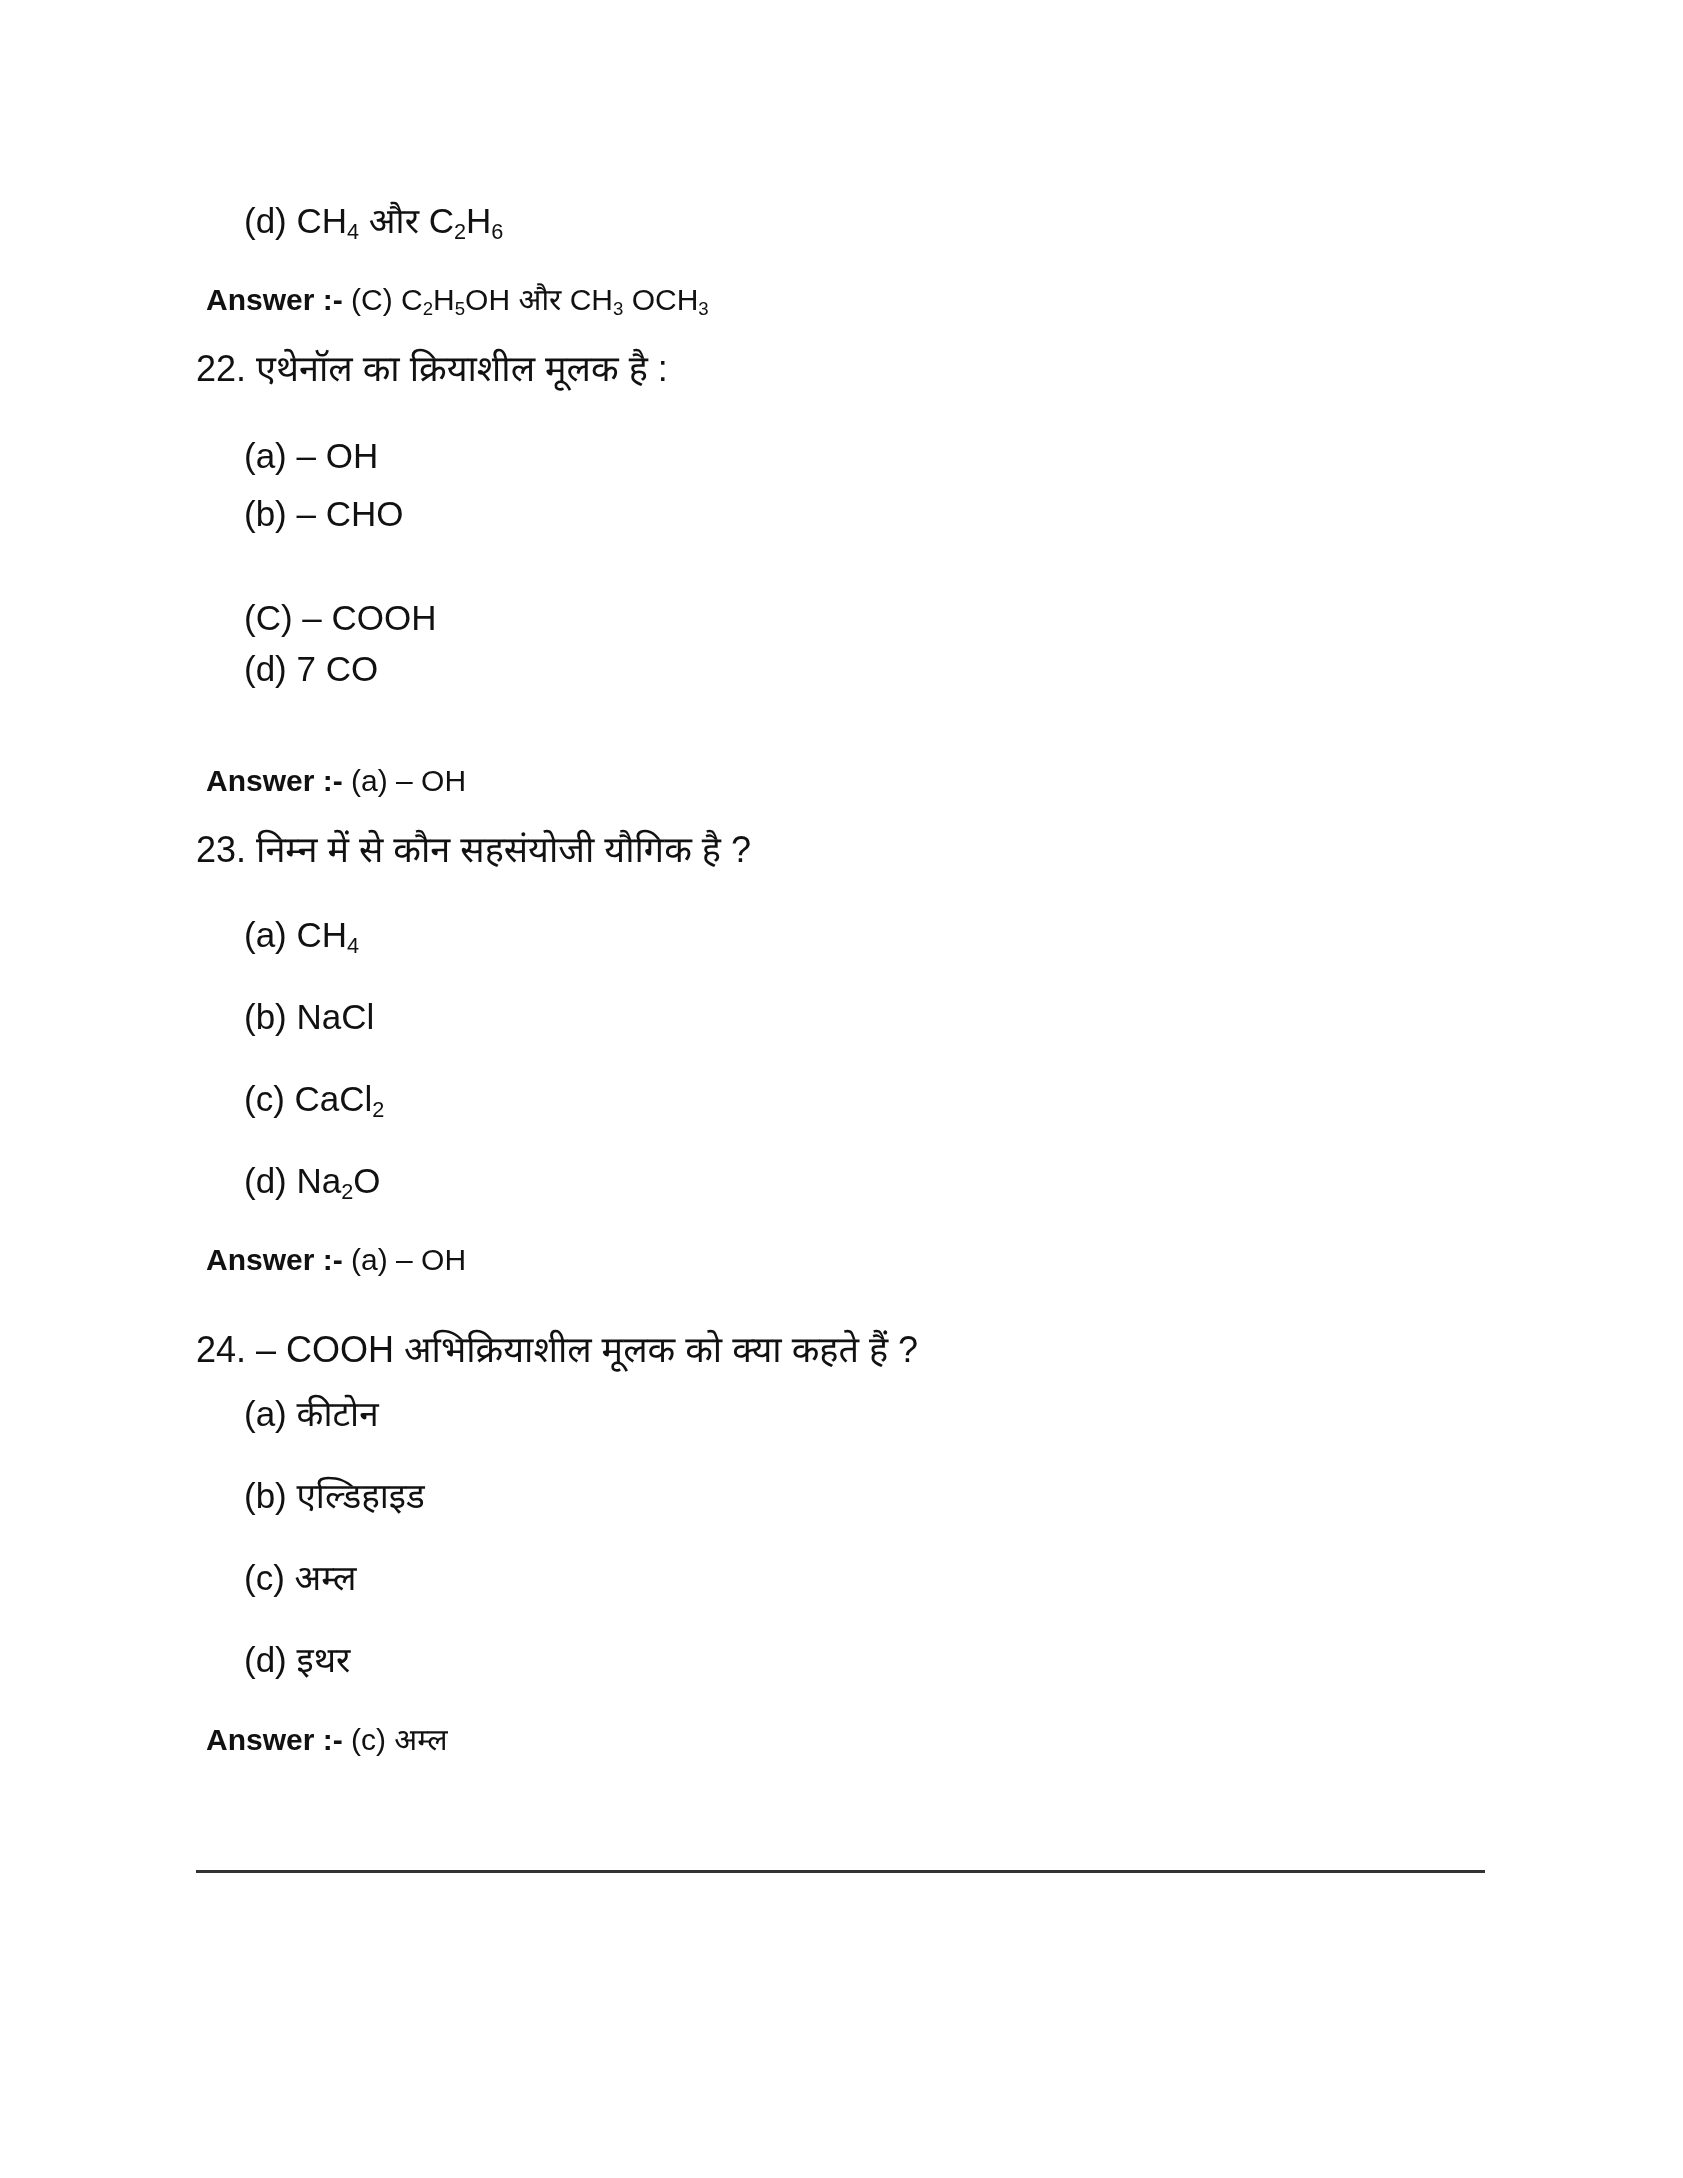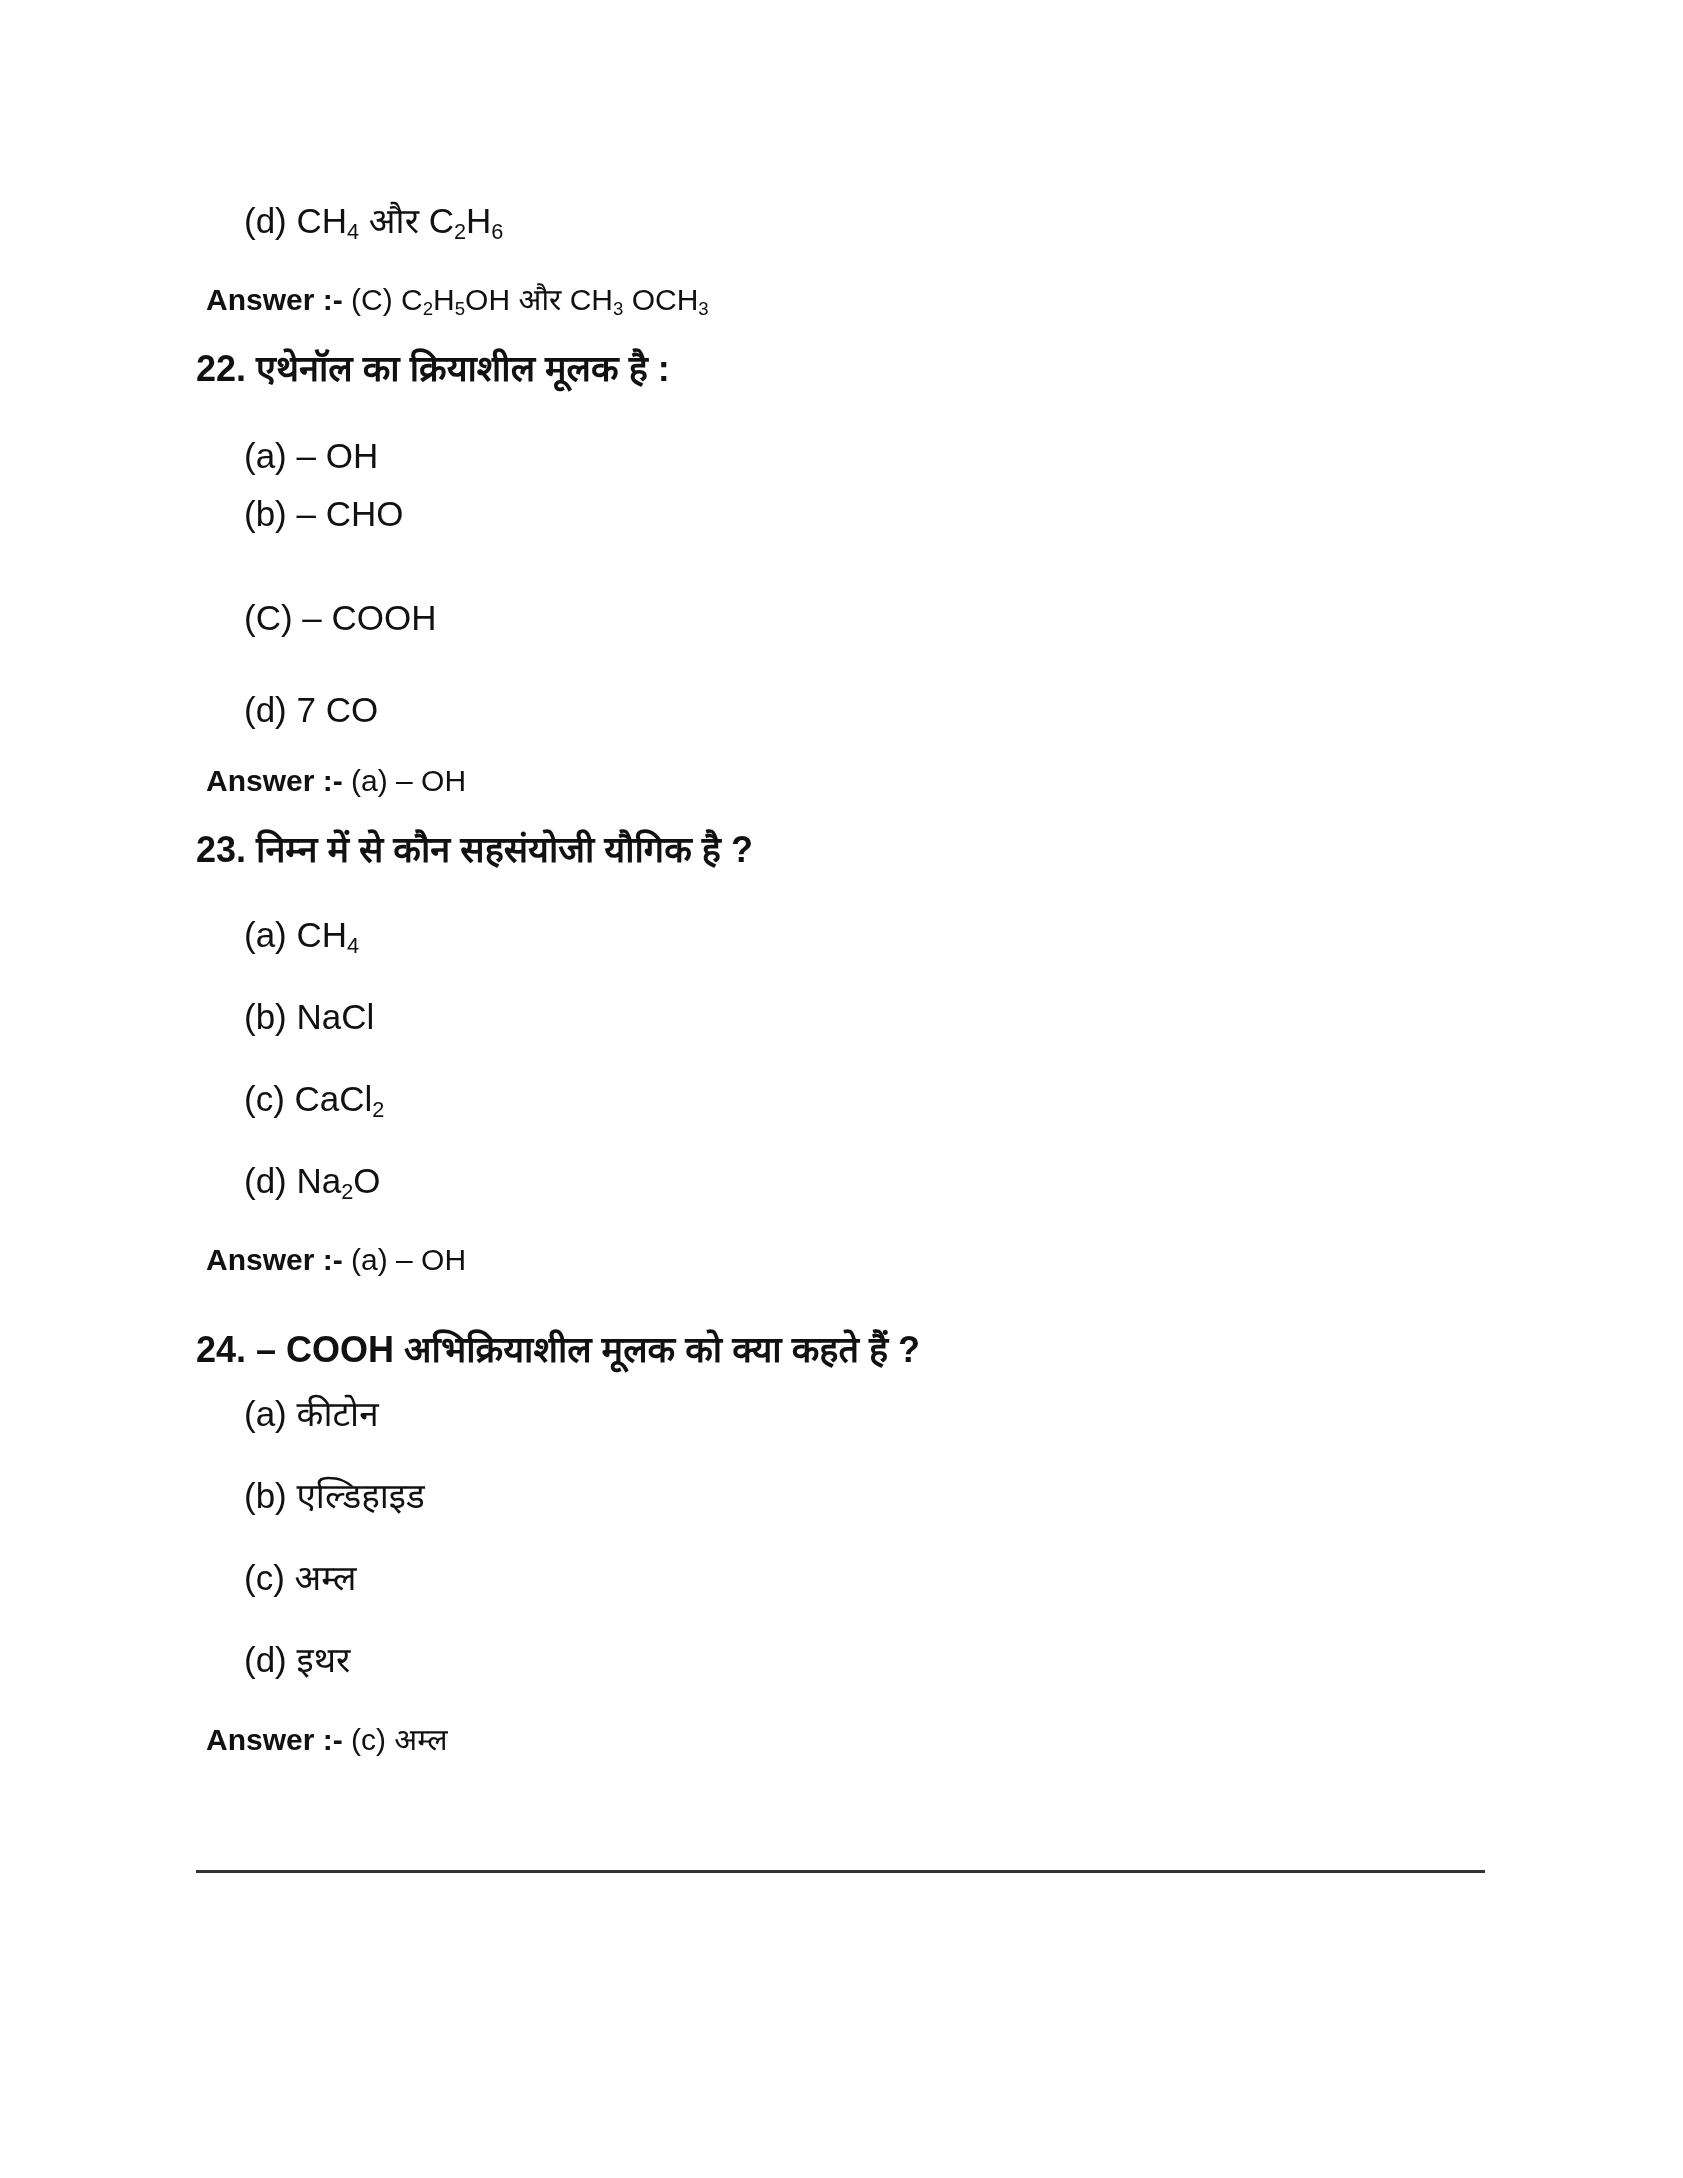--- a/index.html
+++ b/index.html
@@ -1,20 +1,20 @@
 <!DOCTYPE html>
 <html><head>
 <meta charset="utf-8">
 <style>
   html, body { margin: 0; padding: 0; background: #ffffff; }
   body { width: 1683px; height: 2178px; position: relative; overflow: hidden;
          font-family: "Liberation Sans", "DejaVu Sans", sans-serif; color: #111111; }
   .line { position: absolute; left: 196px; white-space: nowrap; line-height: 1; }
   .opt { font-size: 35px; font-weight: 400; margin-left: 48px; }
-  .q { font-size: 36px; font-weight: 700; }
+  .q { font-size: 36px; font-weight: 400; }
   .ans { font-size: 30px; left: 206px; }
   .ans .lbl { font-weight: 700; }
   sub { font-size: 0.62em; vertical-align: -0.28em; line-height: 0; }
   .rule { position: absolute; left: 196px; top: 1870px; width: 1289px; height: 3px; background: #333333; }
 </style>
 </head>
 <body>
 
 <div class="line opt" style="top:203px">
   <span>(d)</span>
@@ -24,21 +24,21 @@
   <span class="lbl">Answer :-</span>
   <span><span>(C) C</span><sub>2</sub><span>H</span><sub>5</sub><span>OH और CH</span><sub>3</sub><span> OCH</span><sub>3</sub></span>
 </div>
 
 <div class="line q" style="top:351px">
   <span>22.</span> <span>एथेनॉल का क्रियाशील मूलक है :</span>
 </div>
 <div class="line opt" style="top:438px"><span>(a)</span> <span>– OH</span></div>
 <div class="line opt" style="top:496px"><span>(b)</span> <span>– CHO</span></div>
 <div class="line opt" style="top:600px"><span>(C)</span> <span>– COOH</span></div>
-<div class="line opt" style="top:692px"><span>(d)</span> <span>7 CO</span></div>
+<div class="line opt" style="top:651px"><span>(d)</span> <span>7 CO</span></div>
 <div class="line ans" style="top:766px">
   <span class="lbl">Answer :-</span> <span>(a) – OH</span>
 </div>
 
 <div class="line q" style="top:832px">
   <span>23.</span> <span>निम्न में से कौन सहसंयोजी यौगिक है ?</span>
 </div>
 <div class="line opt" style="top:917px"><span>(a)</span> <span>CH</span><sub>4</sub></div>
 <div class="line opt" style="top:999px"><span>(b)</span> <span>NaCl</span></div>
 <div class="line opt" style="top:1081px"><span>(c)</span> <span>CaCl</span><sub>2</sub></div>

